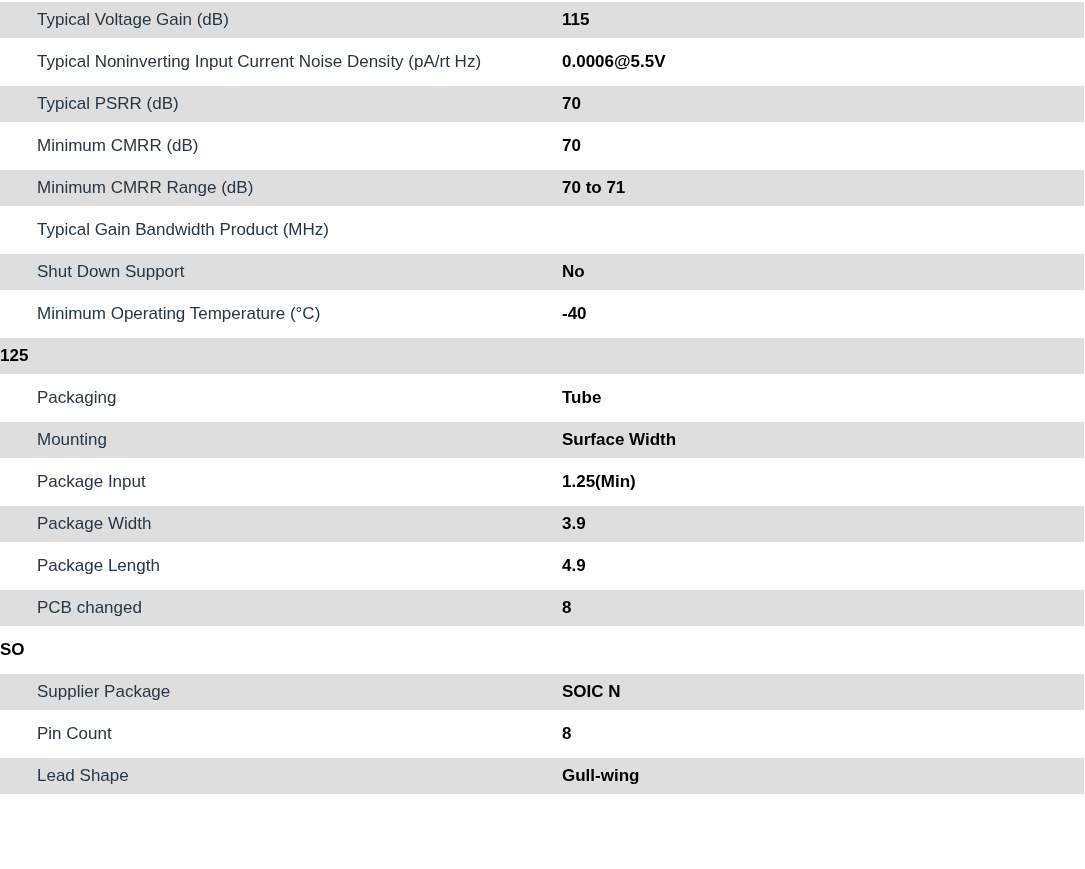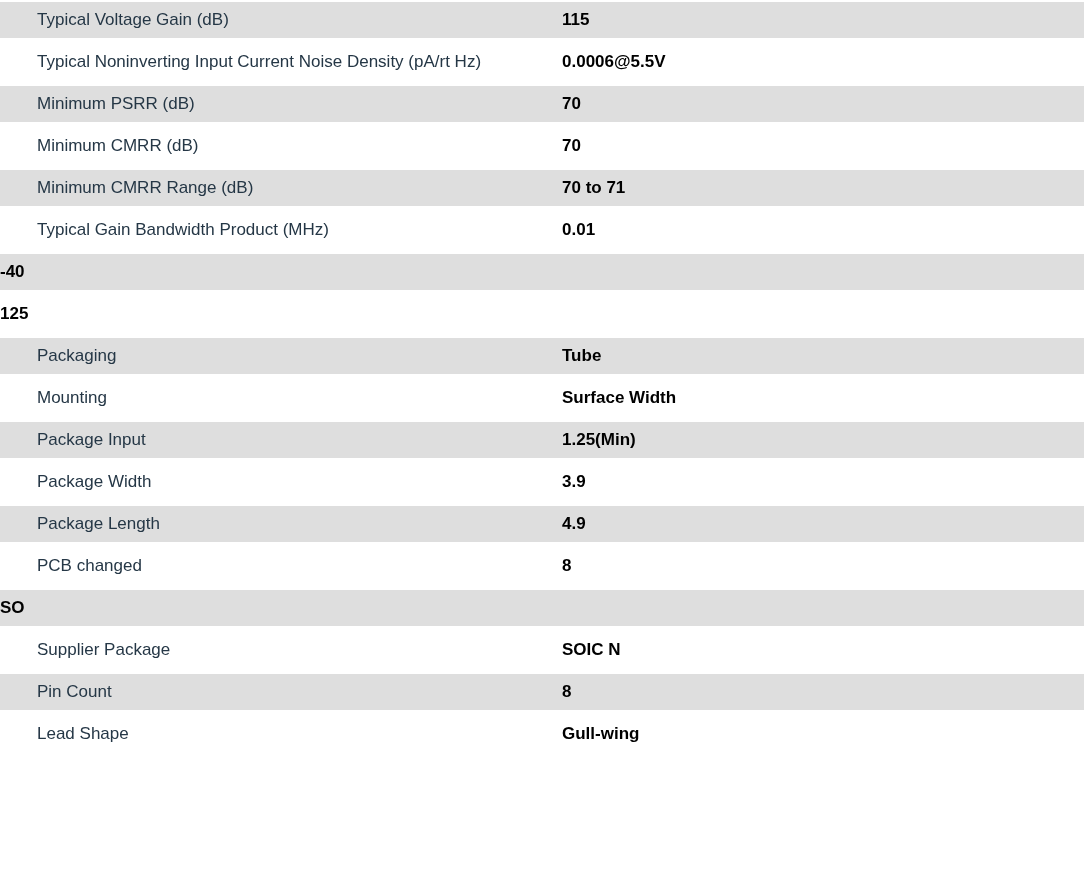--- a/index.html
+++ b/index.html
@@ -55,41 +55,45 @@
     <div class="cell-label">Typical Voltage Gain (dB)</div>
     <div class="cell-value">115</div>
   </div>
 
   <div class="row">
     <div class="cell-label">Typical Noninverting Input Current Noise Density (pA/rt Hz)</div>
     <div class="cell-value">0.0006@5.5V</div>
   </div>
 
   <div class="row">
-    <div class="cell-label">Minimum PSRR (dB)</div>
+    <div class="cell-label">Typical PSRR (dB)</div>
     <div class="cell-value">70</div>
   </div>
 
   <div class="row">
     <div class="cell-label">Minimum CMRR (dB)</div>
     <div class="cell-value">70</div>
   </div>
 
   <div class="row">
     <div class="cell-label">Minimum CMRR Range (dB)</div>
     <div class="cell-value">70 to 71</div>
   </div>
 
   <div class="row">
     <div class="cell-label">Typical Gain Bandwidth Product (MHz)</div>
-    <div class="cell-value">0.01</div>
   </div>
 
+  <div class="row">
+    <div class="cell-label">Shut Down Support</div>
+    <div class="cell-value">No</div>
+  </div>
 
   <div class="row">
+    <div class="cell-label">Minimum Operating Temperature (°C)</div>
     <div class="cell-value">-40</div>
   </div>
 
   <div class="row">
     <div class="cell-value">125</div>
   </div>
 
 
   <div class="row">
     <div class="cell-label">Packaging</div>

